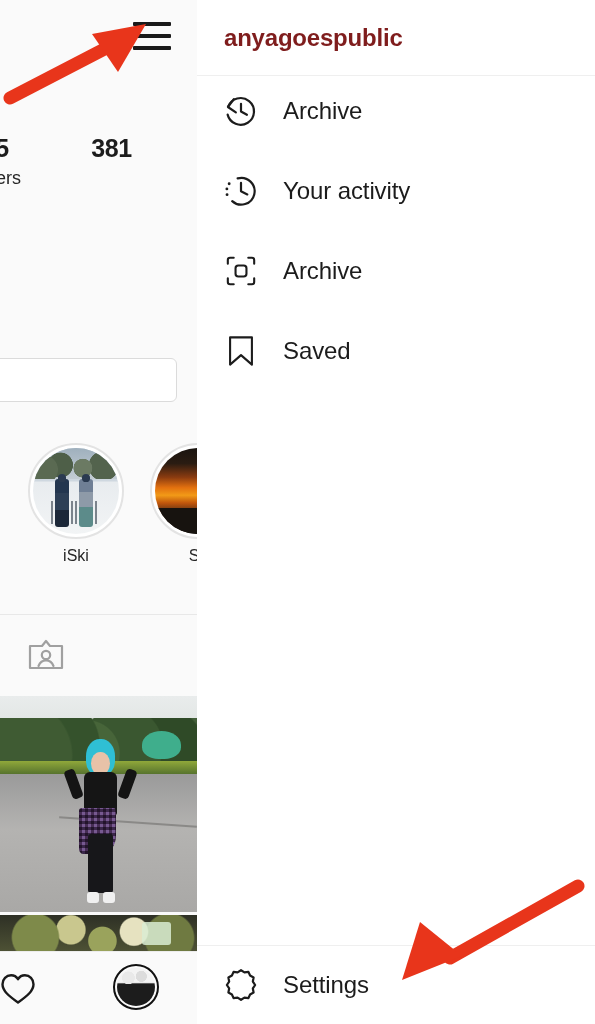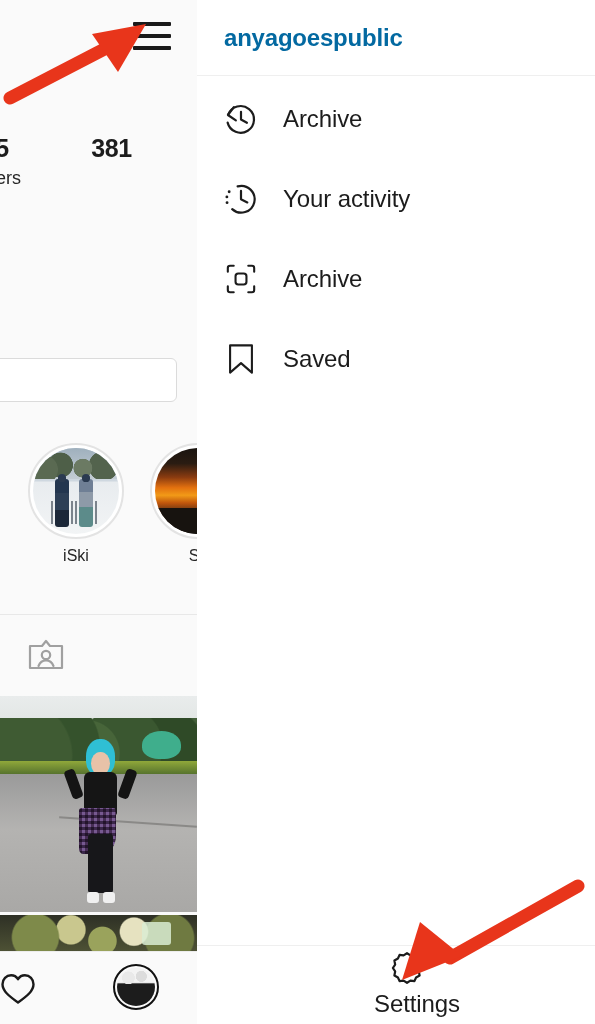--- a/index.html
+++ b/index.html
@@ -345,26 +345,26 @@
     left: 0; top: 0;
     width: 398px; height: 75px;
     border-bottom: 1px solid #efefef;
     display: flex;
     align-items: center;
   }
   #drawer-username {
     margin-left: 27px;
     font-size: 24px;
     font-weight: bold;
-    color: #0369a1;
+    color: #7f1d1d;
     letter-spacing: -0.2px;
   }
   #menu-list {
     position: absolute;
-    left: 0; top: 79px;
+    left: 0; top: 71px;
     width: 398px;
   }
   .menu-item {
     position: relative;
     height: 80px;
     display: flex;
     align-items: center;
     padding-left: 22px;
     box-sizing: border-box;
   }
@@ -386,21 +386,20 @@
     position: absolute;
     left: 0; top: 945px;
     width: 398px;
     height: 79px;
     border-top: 1px solid #efefef;
     display: flex;
     align-items: center;
     padding-left: 22px;
     box-sizing: border-box;
     background: #fff;
-    flex-direction: column;
   }
 
   
   .annot-arrow {
     position: absolute;
     pointer-events: none;
   }
   #arrow-top { left: 0; top: 14px; width: 160px; height: 92px; }
   #arrow-bottom { left: 378px; top: 876px; width: 216px; height: 112px; }
 </style>

